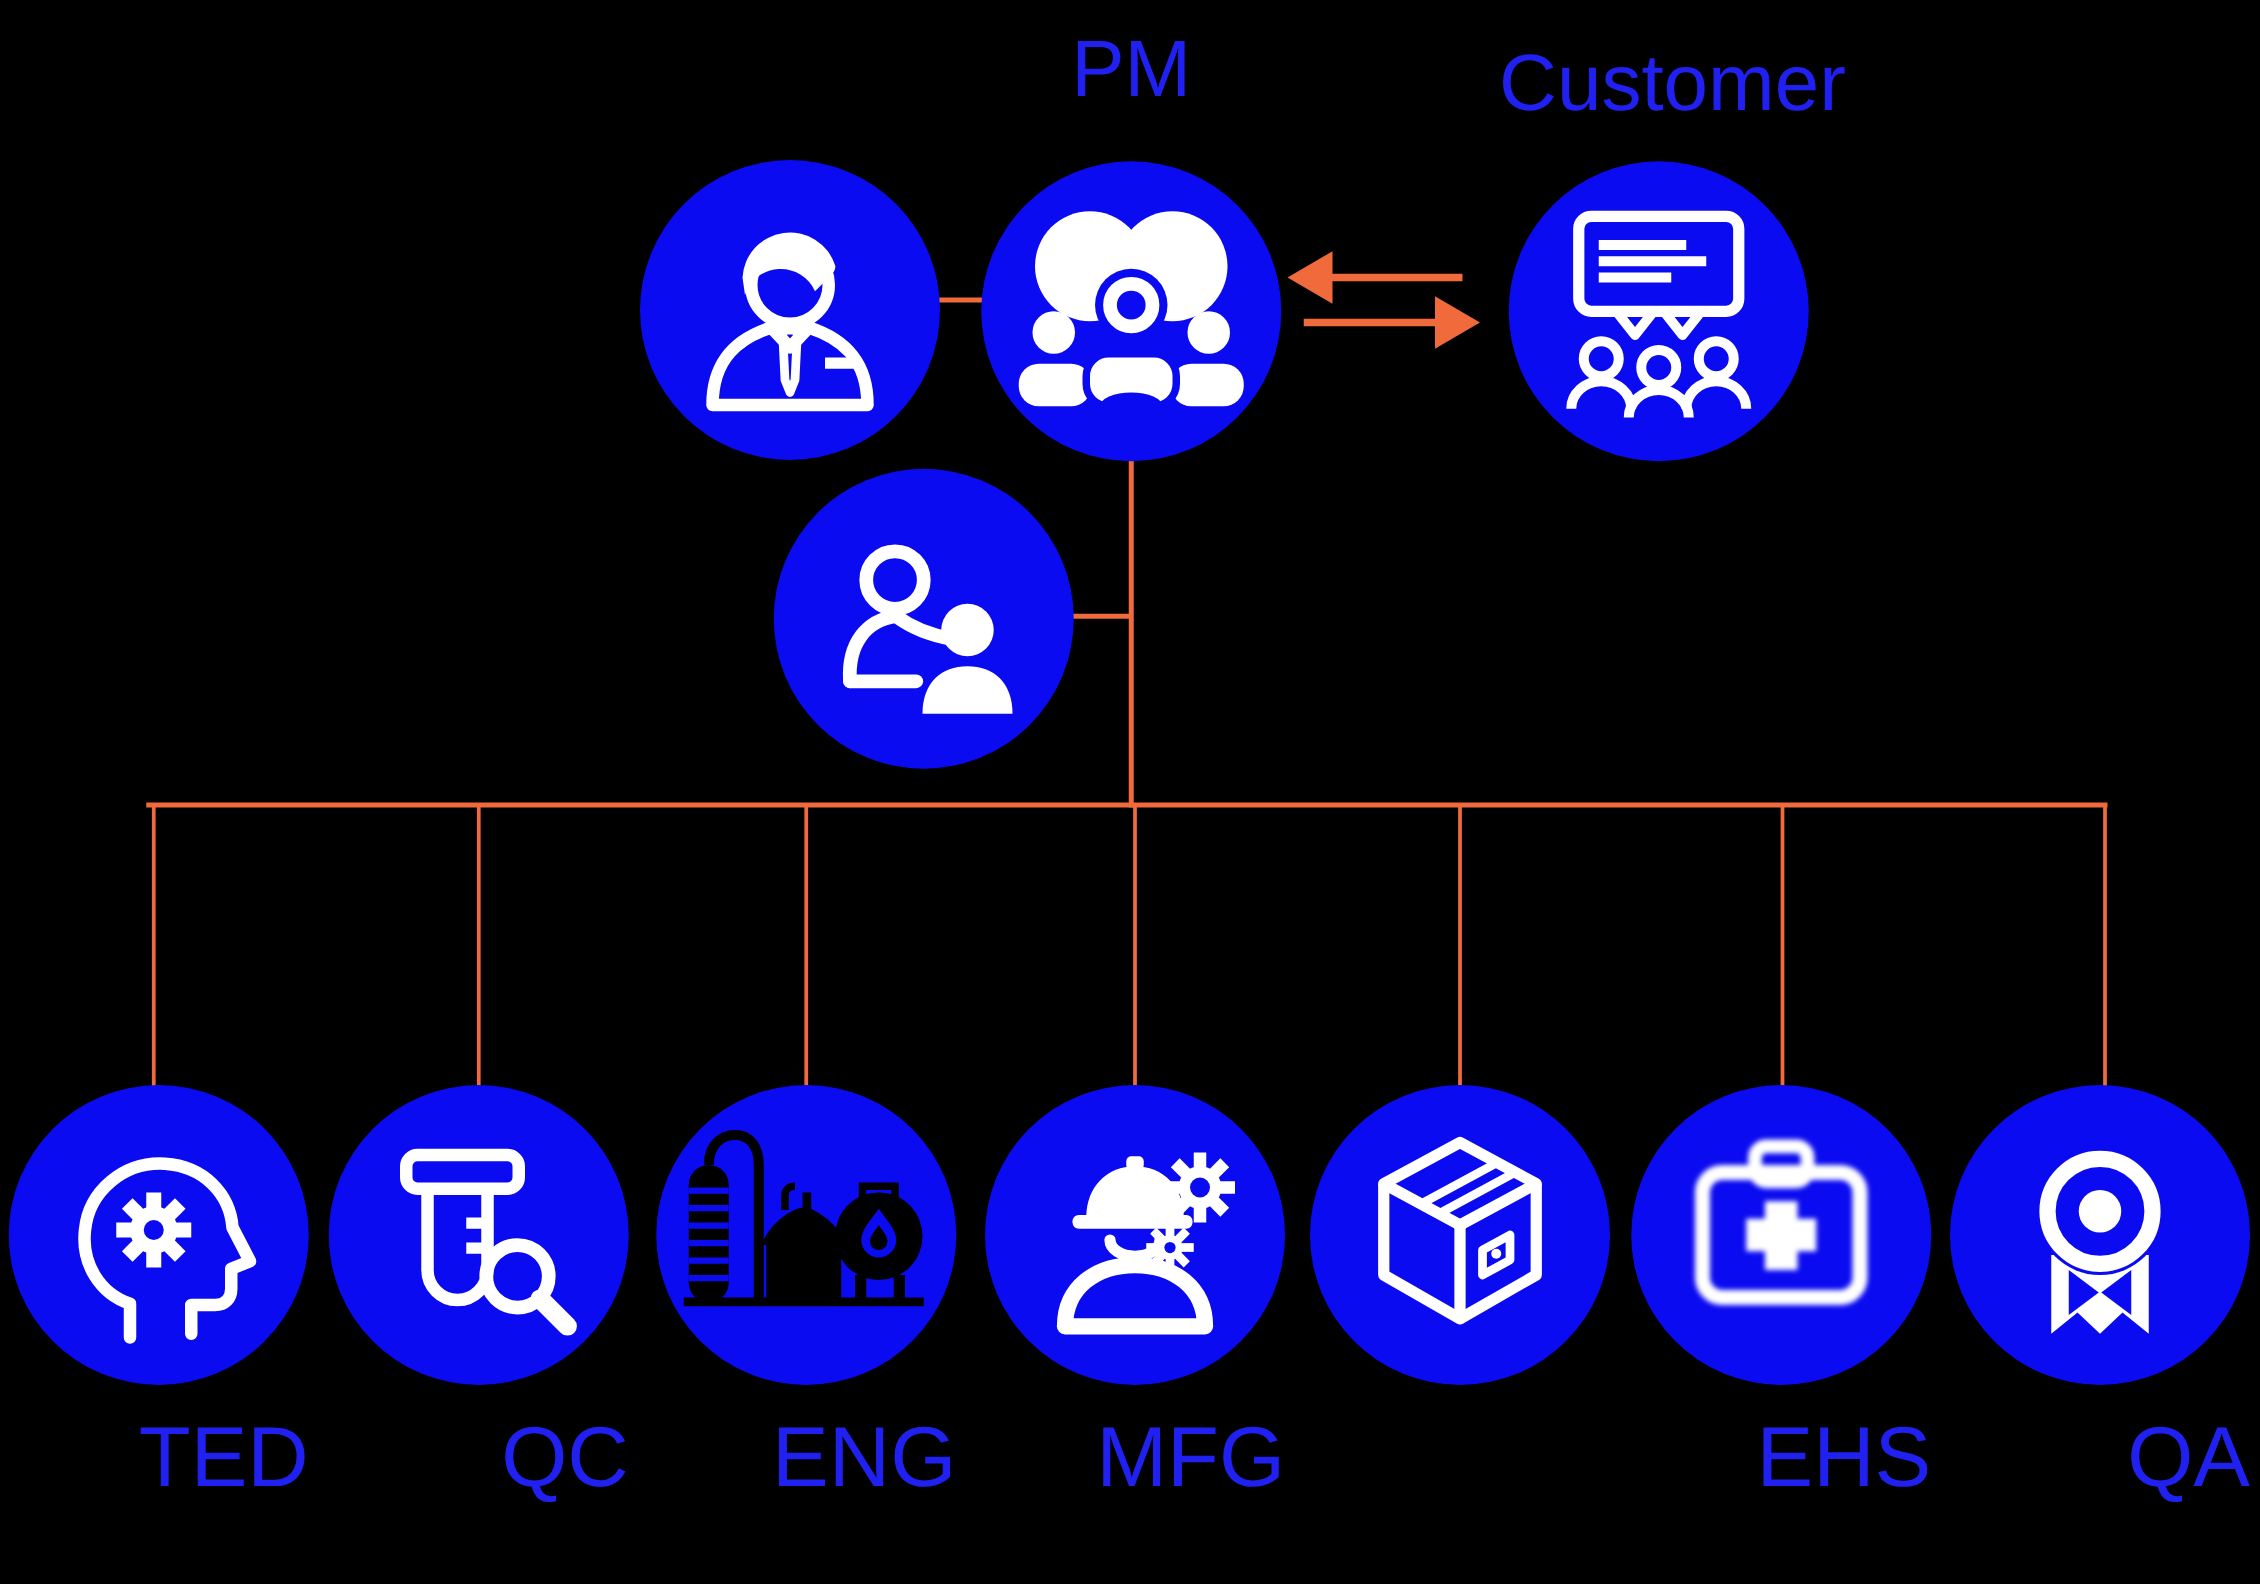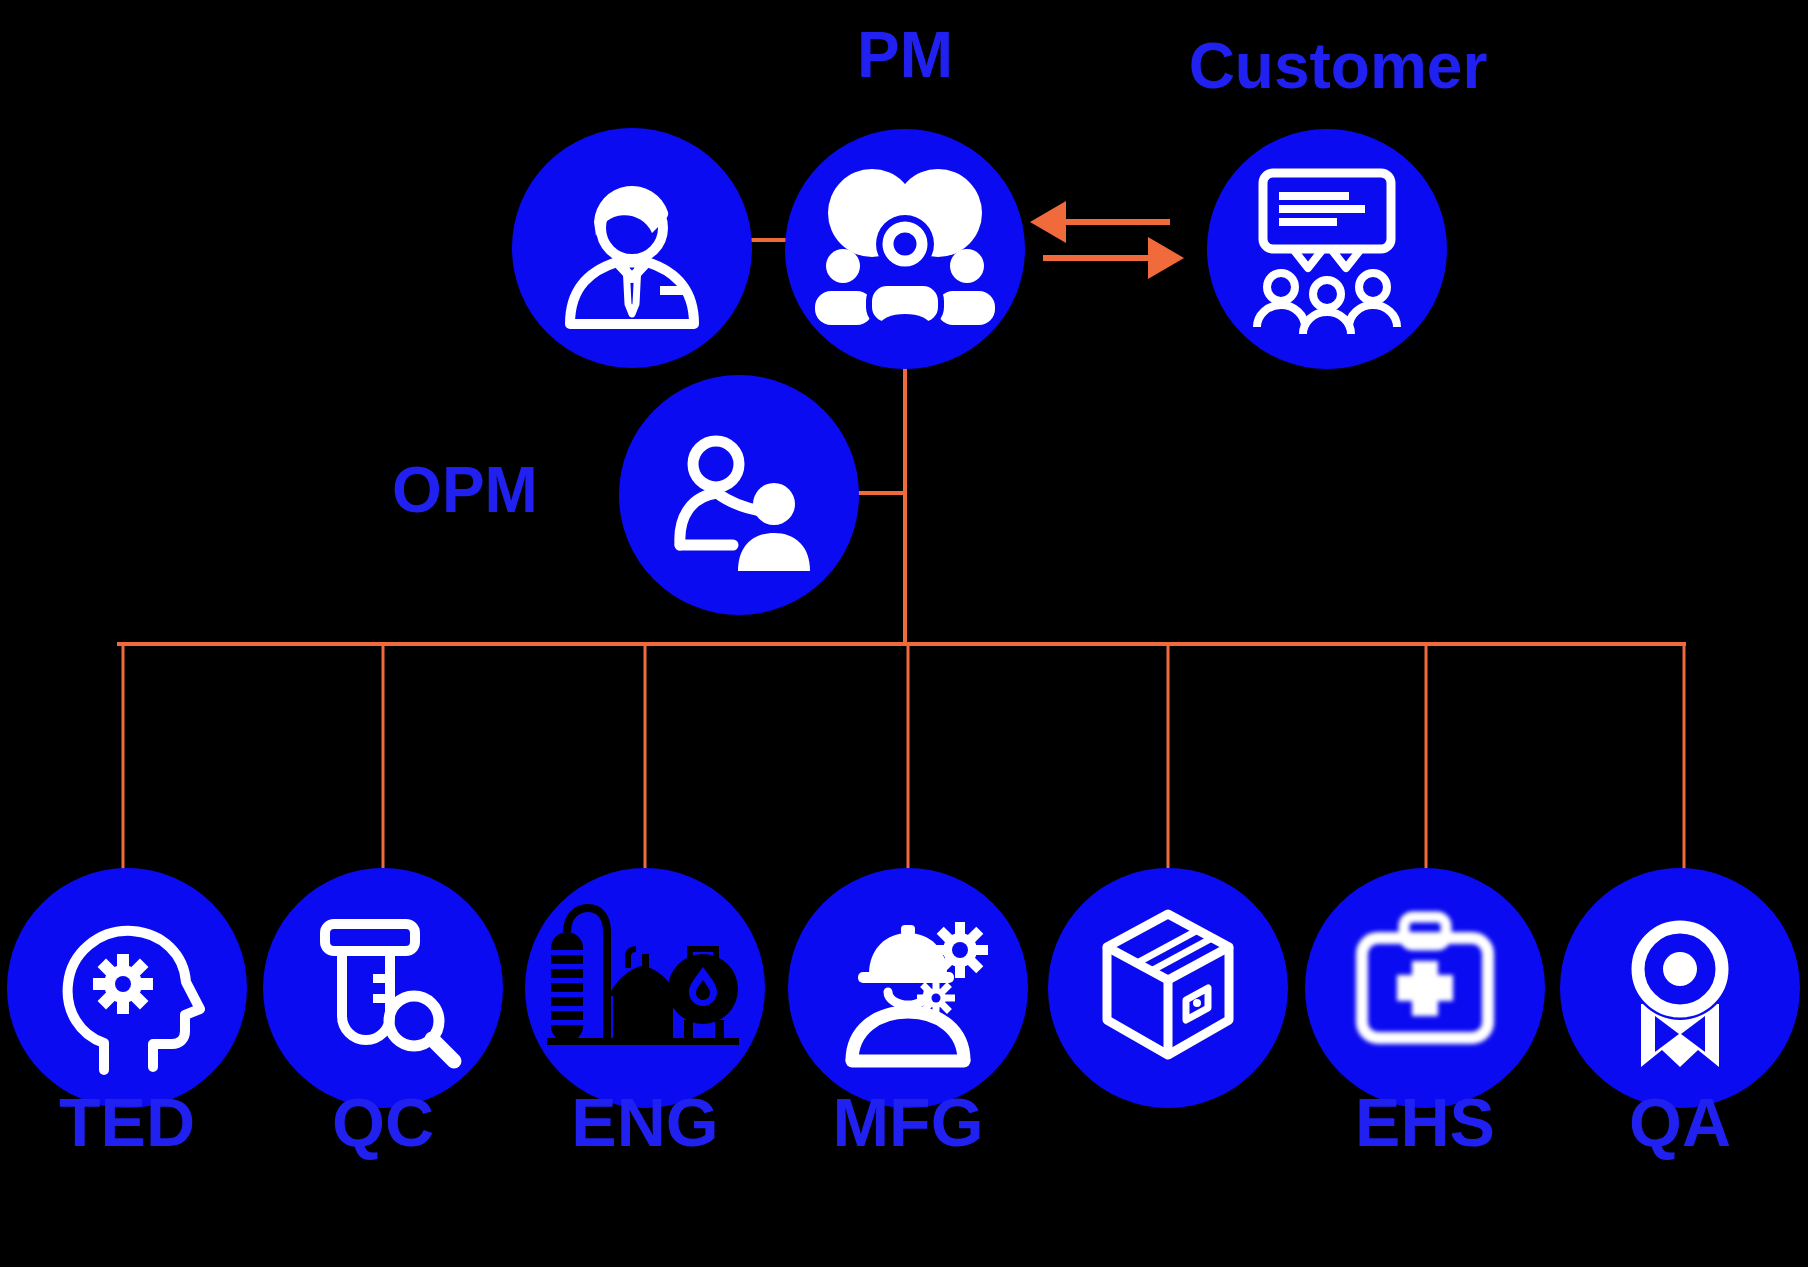--- a/index.html
+++ b/index.html
@@ -13,24 +13,24 @@
     position:relative;width:1808px;height:1267px;background:var(--background);
     font-family:"Liberation Sans", sans-serif;overflow:hidden;
   }
   .wires{position:absolute;left:0;top:0;width:1808px;height:1267px;}
   .wire{stroke:var(--connector-orange);fill:none;}
   .ahead{fill:var(--connector-orange);stroke:none;}
   .node{position:absolute;width:240px;height:240px;border-radius:50%;background:var(--node-blue);}
   .node svg{position:absolute;left:0;top:0;width:240px;height:240px;}
   .lbl{
     position:absolute;color:var(--label-blue);text-align:center;
-    line-height:1;white-space:nowrap;font-weight:bold;
+    line-height:1;white-space:nowrap;
   }
   .lbl-top{font-size:64px;}
-  .lbl-dept{font-size:68px;width:240px;top:1088px;}
+  .lbl-dept{font-size:68px;width:240px;top:1132px;text-align:right;}
   .ic-f{fill:#FFFFFF;}
   .ic-s{fill:none;stroke:#FFFFFF;}
   .ic-hole{fill:var(--node-blue);}
   .ic-b{fill:#000000;}
   .blurred{filter:blur(2px);}
 </style>
 </head>
 <body>
 
 <div class="canvas">
@@ -52,21 +52,20 @@
       <polygon class="ahead" points="1030,222 1066,201 1066,243"></polygon>
     </g>
     <g>
       <line class="wire" x1="1043" y1="258" x2="1150" y2="258" stroke-width="6"></line>
       <polygon class="ahead" points="1184,258 1148,237 1148,279"></polygon>
     </g>
   </svg>
 
   <div class="lbl lbl-top" style="left:805px;top:23px;width:200px">PM</div>
   <div class="lbl lbl-top" style="left:1188px;top:34px;width:300px">Customer</div>
-  <div class="lbl lbl-top" style="left:365px;top:458px;width:200px">OPM</div>
 
   <div class="node" style="left:512px;top:128px">
     <svg viewBox="0 0 240 240">
       <circle class="ic-s" cx="120" cy="100" r="31" stroke-width="10"></circle>
       <path class="ic-f" d="M82,94 a38,38 0 0 1 74,-10 c1,3 -1,6 -4,9 l-12,12 a30,30 0 0 0 -56,3 z"></path>
       <path class="ic-s" stroke-width="10" stroke-linejoin="round" d="M58,196 c0,-38 22,-54 47,-62 l15,16 15,-16 c25,8 47,24 47,62 z"></path>
       <path class="ic-s" stroke-width="7" stroke-linejoin="round" d="M114,136 h12 l-2,40 -4,10 -4,-10 z"></path>
       <rect class="ic-f" x="148" y="158" width="27" height="9"></rect>
     </svg>
   </div>

